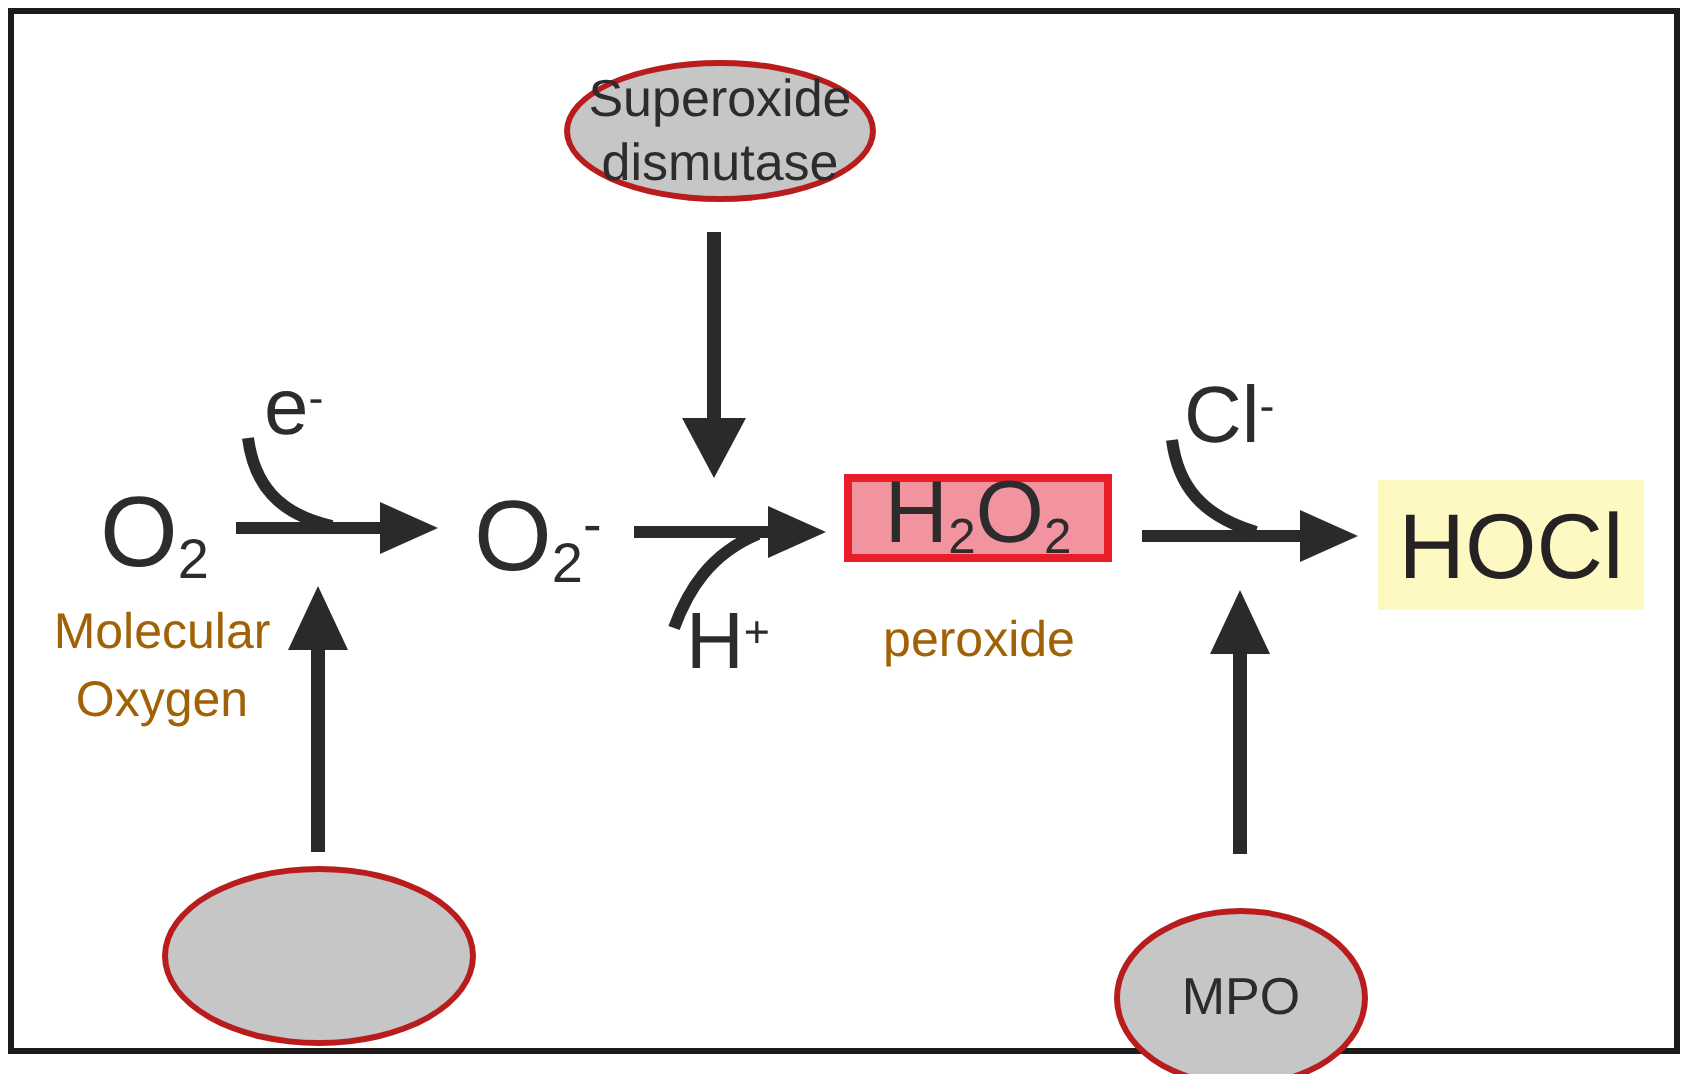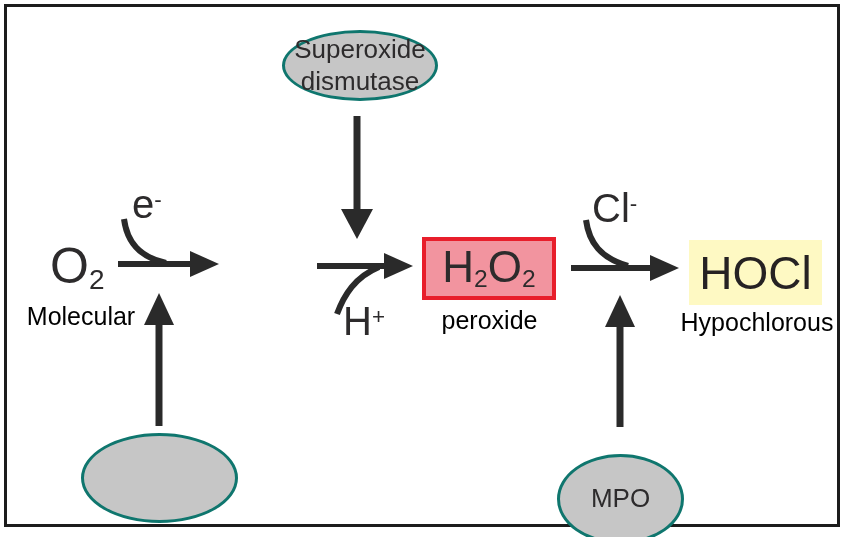--- a/index.html
+++ b/index.html
@@ -8,39 +8,39 @@
     font-family:"Liberation Sans","DejaVu Sans",sans-serif;color:#2d2b2c;
   }
   .frame{
     position:absolute;left:4px;top:4px;width:836px;height:523px;
     border:3px solid #1c1c1c;box-sizing:border-box;
   }
   .arrows{position:absolute;left:0;top:0;width:850px;height:537px;}
   .arrows line,.arrows path{stroke:#2a2a2a;fill:none;}
   .arrows polygon{fill:#2a2a2a;stroke:none;}
   .ellipse{
-    position:absolute;background:#c6c6c6;border:3px solid #0f766e;border-radius:50%;
+    position:absolute;background:#c6c6c6;border:3px solid #b91c1c;border-radius:50%;
     box-sizing:border-box;display:flex;flex-direction:column;justify-content:center;
     align-items:center;text-align:center;
   }
   .eline{font-size:26px;line-height:1.22;color:#2d2b2c;white-space:nowrap;}
   .formula{position:absolute;line-height:1;white-space:nowrap;color:#2d2b2c;}
   .formula .sub{font-size:0.56em;vertical-align:-0.22em;}
   .formula .sup{font-size:0.56em;vertical-align:0.48em;}
   .big{font-size:50px;}
   .cofactor{font-size:40px;}
   .name-label{
-    position:absolute;text-align:center;font-size:25px;line-height:1.34;color:#000000;
+    position:absolute;text-align:center;font-size:25px;line-height:1.34;color:#a16207;
   }
   .species-box{
     position:absolute;box-sizing:border-box;display:flex;align-items:center;
     justify-content:center;text-align:center;
   }
   .h2o2-box{
-    left:422px;top:237px;width:134px;height:63px;
+    left:422px;top:237px;width:134px;height:44px;
     background:#f2949f;border:4px solid #e81e2b;font-size:44px;color:#2b292a;
   }
   .hocl-box{
     left:689px;top:240px;width:133px;height:65px;
     background:#fef9c3;border:none;font-size:46px;color:#262223;
   }
   .sod-ellipse{left:282px;top:30px;width:156px;height:71px;}
   .nadph-ellipse{left:81px;top:433px;width:157px;height:90px;}
   .mpo-ellipse{left:557px;top:454px;width:127px;height:90px;}
 </style>
@@ -97,26 +97,30 @@
 
   <div class="ellipse mpo-ellipse">
     <div class="eline">MPO</div>
   </div>
 
   <div class="formula big" style="left:50px;top:241px;">
     <span>O</span><span class="sub">2</span>
   </div>
   <div class="name-label" style="left:15px;top:300px;width:132px;">
     <div>Molecular</div>
+    <div>Oxygen</div>
   </div>
 
   <div class="formula cofactor" style="left:132px;top:184px;">
     <span>e</span><span class="sup">-</span>
   </div>
 
+  <div class="formula big" style="left:237px;top:243px;">
+    <span>O</span><span class="sub">2</span><span class="sup">-</span>
+  </div>
 
   <div class="formula cofactor" style="left:343px;top:301px;">
     <span>H</span><span class="sup">+</span>
   </div>
 
   <div class="species-box h2o2-box">
     <span class="formula" style="position:static;">
       <span>H</span><span class="sub">2</span><span>O</span><span class="sub">2</span>
     </span>
   </div>
@@ -125,16 +129,15 @@
   </div>
 
   <div class="formula cofactor" style="left:592px;top:188px;">
     <span>Cl</span><span class="sup">-</span>
   </div>
 
   <div class="species-box hocl-box">
     <span>HOCl</span>
   </div>
   <div class="name-label" style="left:672px;top:306px;width:170px;">
-    <div>Hypochlorous</div>
   </div>
 
 </div>
 
 </body></html>

